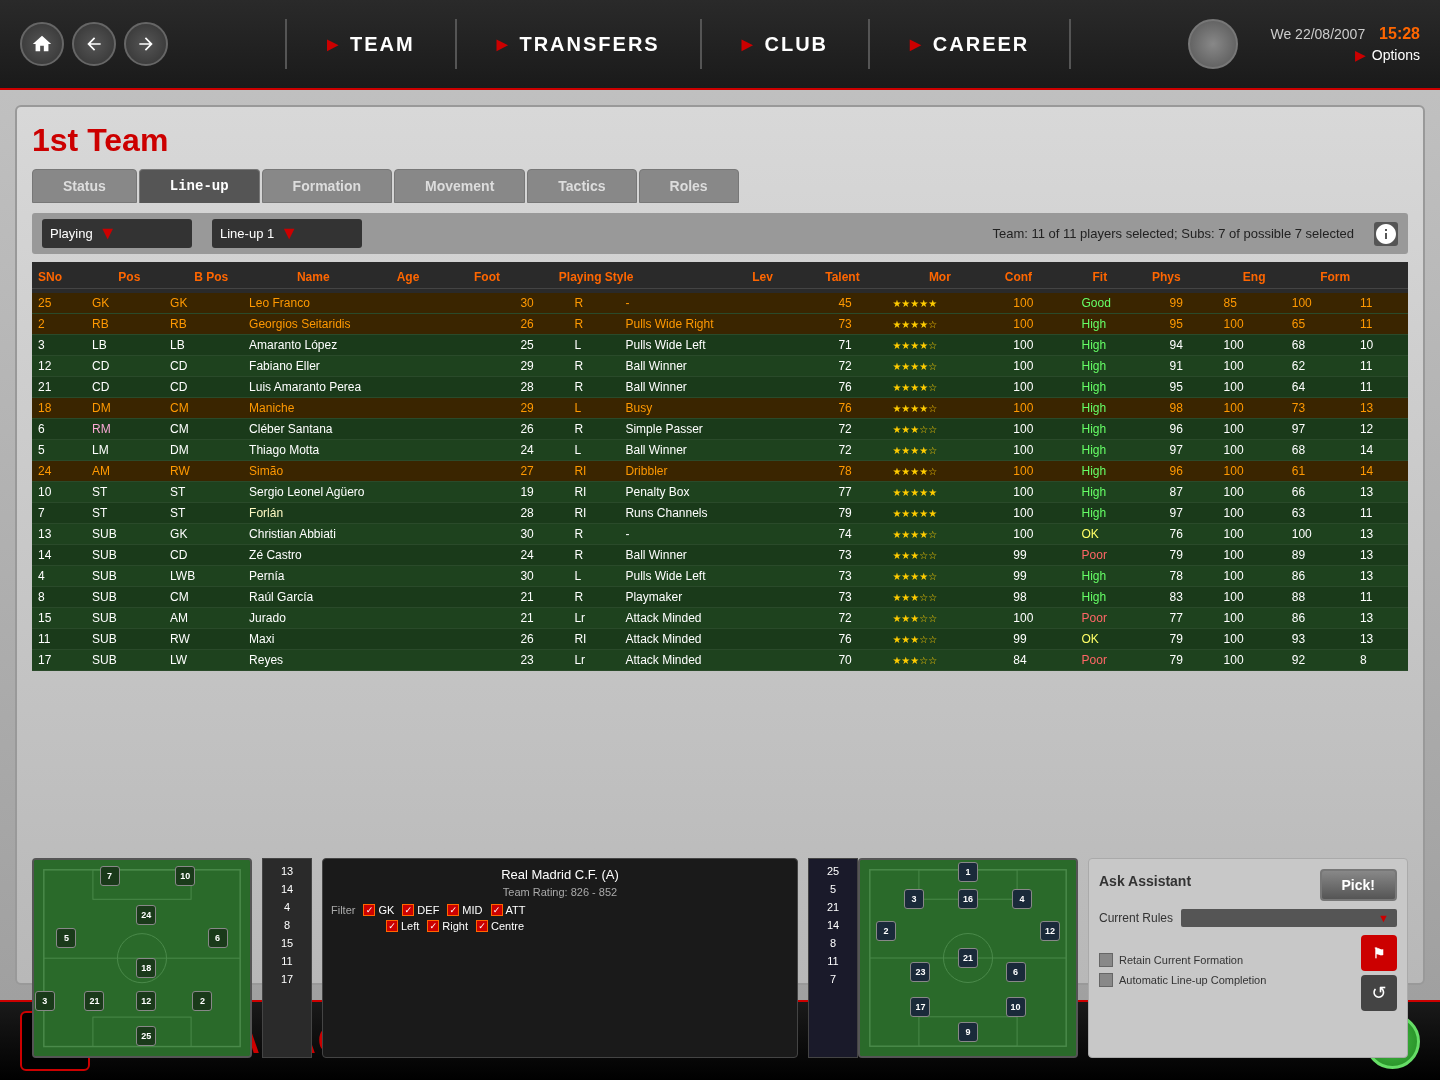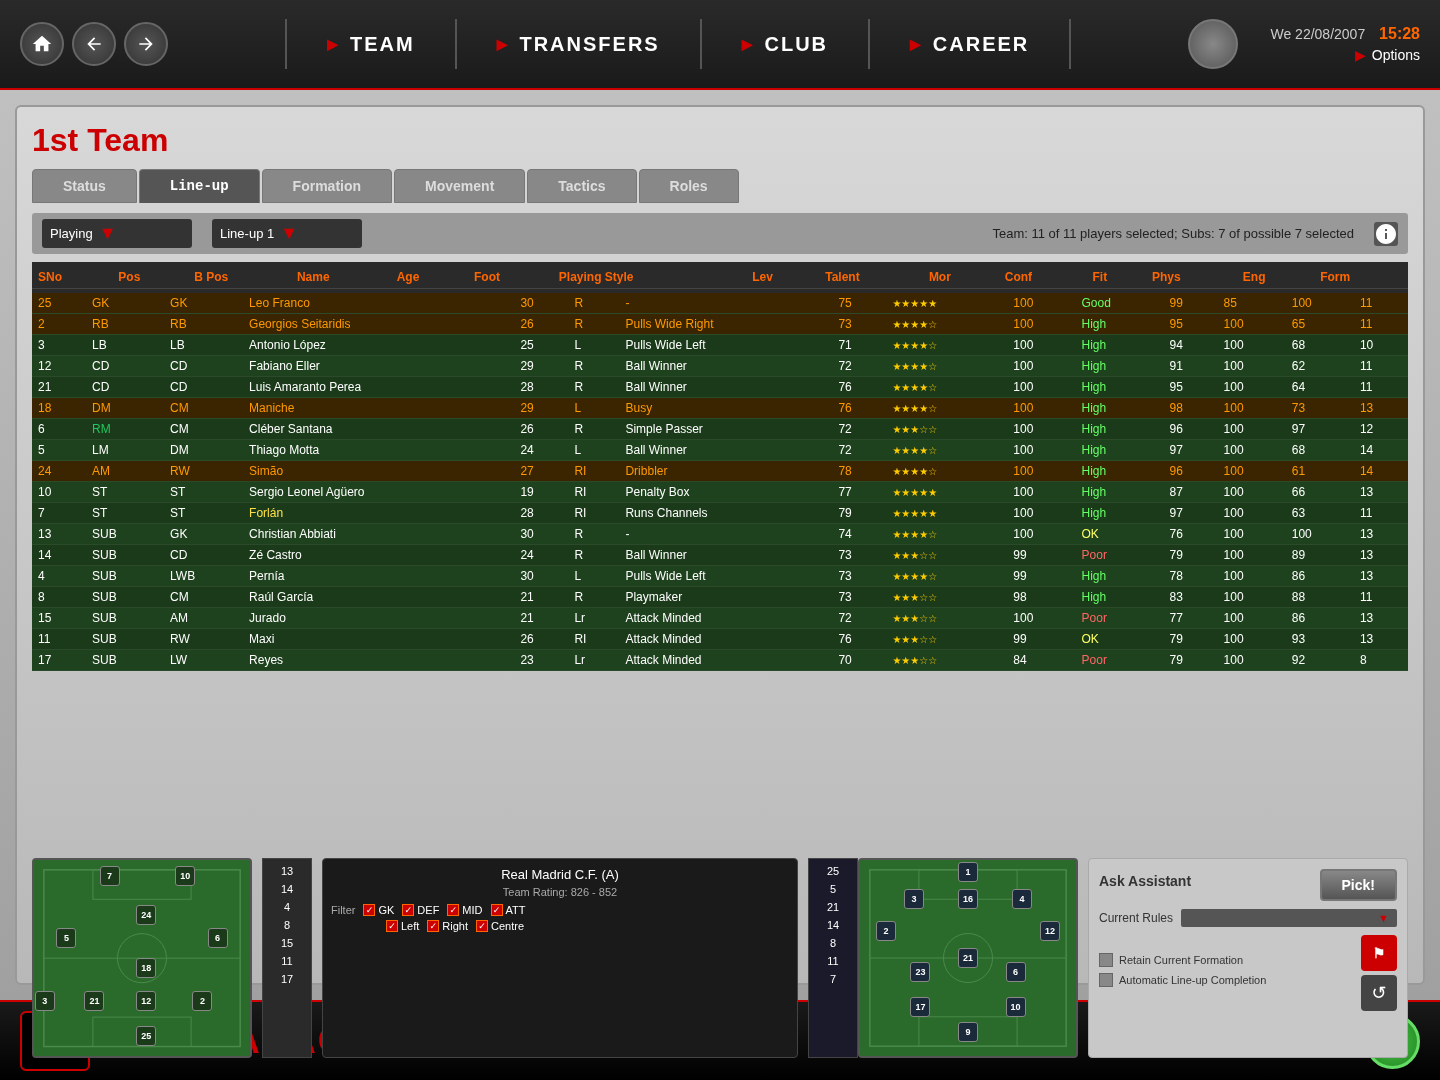--- a/index.html
+++ b/index.html
@@ -588,21 +588,21 @@
           <table class="player-table">
             <tbody id="player-tbody">
                 <tr style="background: rgb(58, 37, 0);">
     <td style="color:#ff9900">25</td>
     <td style="color:#ff9900">GK</td>
     <td style="color:#ff9900">GK</td>
     <td style="color:#ff9900">Leo Franco</td>
     <td style="color:#ff9900">30</td>
     <td style="color:#ff9900">R</td>
     <td style="color:#ff9900">-</td>
-    <td style="color:#ff9900">75</td>
+    <td style="color:#ff9900">45</td>
     <td><span style="color:#ffcc00;font-size:10px;">★★★★★</span></td>
     <td style="color:#ff9900">100</td>
     <td style="color:#66ff66">Good</td>
     <td style="color:#ff9900">99</td>
     <td style="color:#ff9900">85</td>
     <td style="color:#ff9900">100</td>
     <td style="color:#ff9900">11</td>
   </tr>
                 <tr style="background: rgb(58, 37, 0);">
     <td style="color:#ff9900">2</td>
@@ -618,21 +618,21 @@
     <td style="color:#66ff66">High</td>
     <td style="color:#ff9900">95</td>
     <td style="color:#ff9900">100</td>
     <td style="color:#ff9900">65</td>
     <td style="color:#ff9900">11</td>
   </tr>
                 <tr style="background: rgb(26, 58, 26);">
     <td style="color:white">3</td>
     <td style="color:white">LB</td>
     <td style="color:white">LB</td>
-    <td style="color:white">Antonio López</td>
+    <td style="color:white">Amaranto López</td>
     <td style="color:white">25</td>
     <td style="color:white">L</td>
     <td style="color:white">Pulls Wide Left</td>
     <td style="color:white">71</td>
     <td><span style="color:#ffcc00;font-size:10px;">★★★★☆</span></td>
     <td style="color:white">100</td>
     <td style="color:#66ff66">High</td>
     <td style="color:white">94</td>
     <td style="color:white">100</td>
     <td style="color:white">68</td>
@@ -684,21 +684,21 @@
     <td><span style="color:#ffcc00;font-size:10px;">★★★★☆</span></td>
     <td style="color:#ff9900">100</td>
     <td style="color:#66ff66">High</td>
     <td style="color:#ff9900">98</td>
     <td style="color:#ff9900">100</td>
     <td style="color:#ff9900">73</td>
     <td style="color:#ff9900">13</td>
   </tr>
                 <tr style="background: rgb(26, 58, 26);">
     <td style="color:white">6</td>
-    <td style="color:#22c55e">RM</td>
+    <td style="color:#f9a8d4">RM</td>
     <td style="color:white">CM</td>
     <td style="color:white">Cléber Santana</td>
     <td style="color:white">26</td>
     <td style="color:white">R</td>
     <td style="color:white">Simple Passer</td>
     <td style="color:white">72</td>
     <td><span style="color:#ffcc00;font-size:10px;">★★★☆☆</span></td>
     <td style="color:white">100</td>
     <td style="color:#66ff66">High</td>
     <td style="color:white">96</td>
@@ -754,21 +754,21 @@
     <td style="color:#66ff66">High</td>
     <td style="color:white">87</td>
     <td style="color:white">100</td>
     <td style="color:white">66</td>
     <td style="color:white">13</td>
   </tr>
                 <tr style="background: rgb(26, 58, 26);">
     <td style="color:white">7</td>
     <td style="color:white">ST</td>
     <td style="color:white">ST</td>
-    <td style="color:#fde047">Forlán</td>
+    <td style="color:#fef9c3">Forlán</td>
     <td style="color:white">28</td>
     <td style="color:white">RI</td>
     <td style="color:white">Runs Channels</td>
     <td style="color:white">79</td>
     <td><span style="color:#ffcc00;font-size:10px;">★★★★★</span></td>
     <td style="color:white">100</td>
     <td style="color:#66ff66">High</td>
     <td style="color:white">97</td>
     <td style="color:white">100</td>
     <td style="color:white">63</td>

